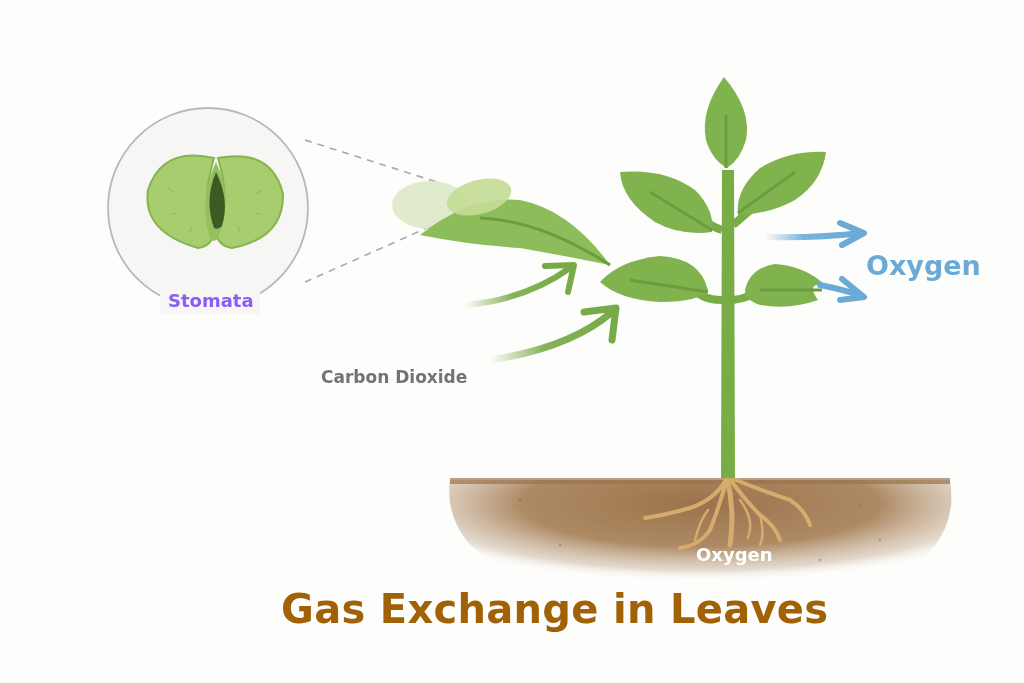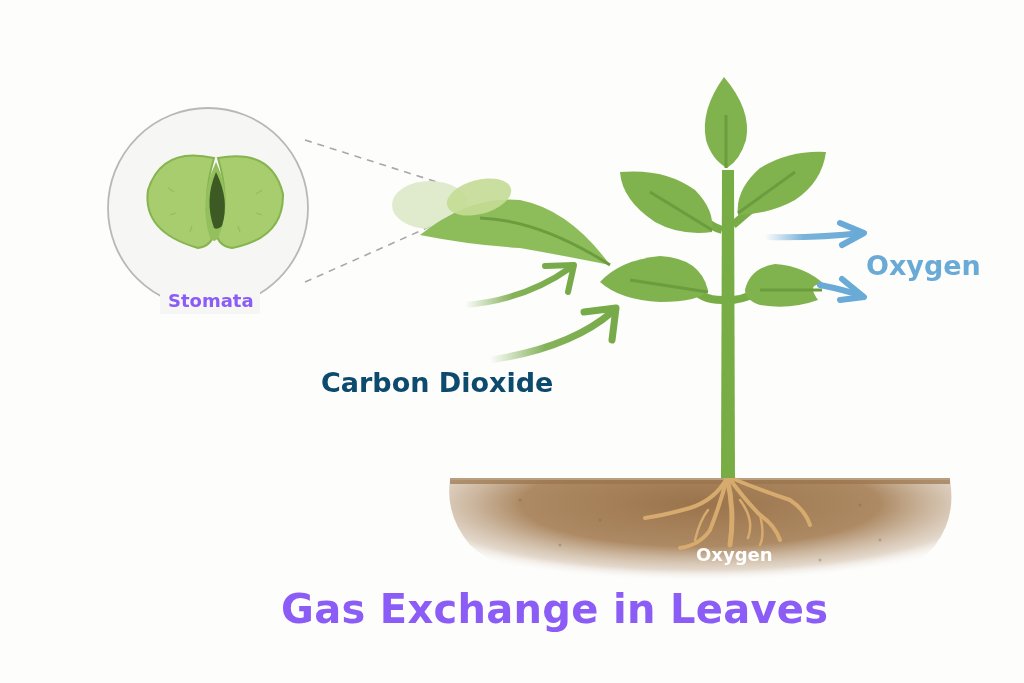--- a/index.html
+++ b/index.html
@@ -5,24 +5,24 @@
   html, body { margin: 0; padding: 0; }
   body {
     width: 1024px; height: 683px; overflow: hidden;
     background: #fdfdfc;
     font-family: "DejaVu Sans", "Liberation Sans", sans-serif;
     position: relative;
   }
   .canvas { position: absolute; left: 0; top: 0; width: 1024px; height: 683px; }
   .label { position: absolute; font-weight: bold; white-space: nowrap; }
   .lbl-stomata { left: 168px; top: 290px; font-size: 18px; color: #8b5cf6; }
-  .lbl-co2 { left: 321px; top: 367px; font-size: 27px; color: #0c4a6e; }
+  .lbl-co2 { left: 321px; top: 367px; font-size: 17px; color: #737373; }
   .lbl-o2 { left: 866px; top: 250px; font-size: 27px; color: #6aaad6; }
   .lbl-roots { left: 696px; top: 544px; font-size: 18px; color: #ffffff; }
-  .lbl-title { left: 281px; top: 586px; font-size: 40px; color: #8b5cf6; letter-spacing: 0.3px; }
+  .lbl-title { left: 281px; top: 586px; font-size: 40px; color: #a16207; letter-spacing: 0.3px; }
 </style>
 </head>
 <body>
 
 <svg class="canvas" viewBox="0 0 1024 683" xmlns="http://www.w3.org/2000/svg">
   <defs>
     <radialGradient id="soilGrad" cx="50%" cy="20%" r="65%">
       <stop offset="0%" stop-color="#9a734b"></stop>
       <stop offset="55%" stop-color="#a9845c" stop-opacity="0.95"></stop>
       <stop offset="85%" stop-color="#c9b39a" stop-opacity="0.5"></stop>

